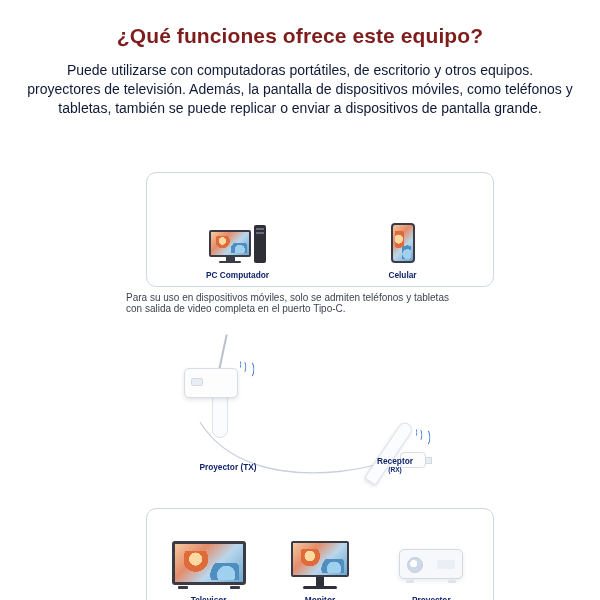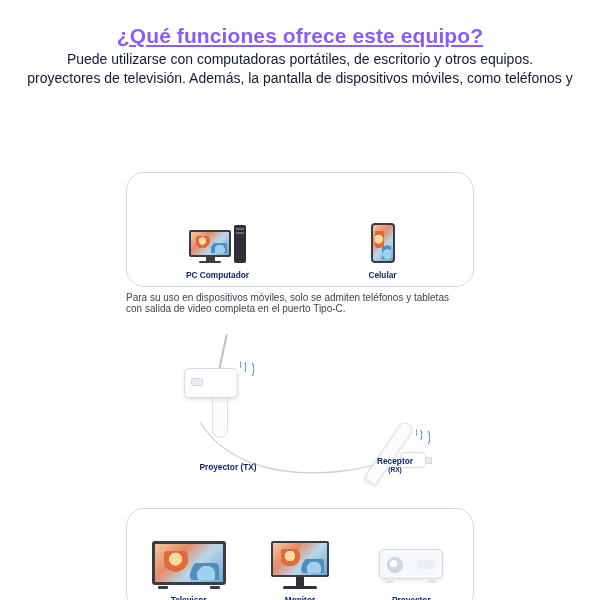--- a/index.html
+++ b/index.html
@@ -10,39 +10,39 @@
     font-family: "Liberation Sans", sans-serif;
     color: #1a1a2e;
     overflow: hidden;
   }
   .page { position: relative; width:600px; height:600px; }
 
   .title {
     text-align:center;
     font-size: 21px;
     font-weight: bold;
-    color: #8b5cf6;
-    margin: 24px 0 2px 0;
+    color: #7f1d1d;
+    margin: 24px 0 13px 0;
     letter-spacing: .1px;
-    text-decoration: underline;
   }
   .intro {
     margin: 0 26px;
     text-align:center;
     font-size: 14px;
     line-height: 19px;
     color: #101a36;
   }
 
   
   .panel {
     position:absolute;
     border: 1px solid #cfd8e6;
-    border-radius: 18px;
+    border-radius: 10px;
     background: #fff;
+    margin-left: 20px;
   }
 
   
   #devices-panel { left: 126px; top: 148px; width: 348px; height: 115px; }
   .dev-row { display:flex; justify-content:space-around; align-items:flex-end; height:100%; padding: 10px 8px 6px 8px; }
   .dev { width: 84px; text-align:center; }
   .dev-art { height: 62px; display:flex; align-items:flex-end; justify-content:center; }
   .dev-label { margin-top:7px; font-size:8.3px; font-weight:bold; color:#10246b; }
 
   
@@ -169,20 +169,21 @@
 </head>
 <body>
 
 <div class="page">
 
   <h1 class="title">¿Qué funciones ofrece este equipo?</h1>
 
   <div class="intro">
     <div>Puede utilizarse con computadoras portátiles, de escritorio y otros equipos.</div>
     <div>proyectores de televisión. Además, la pantalla de dispositivos móviles, como teléfonos y</div>
+    <div>tabletas, también se puede replicar o enviar a dispositivos de pantalla grande.</div>
   </div>
 
   <div class="panel" id="devices-panel">
     <div class="dev-row">
 
       <div class="dev">
         <div class="dev-art">
           <div class="pc">
             <div class="mon">
               <div class="screen"></div>

